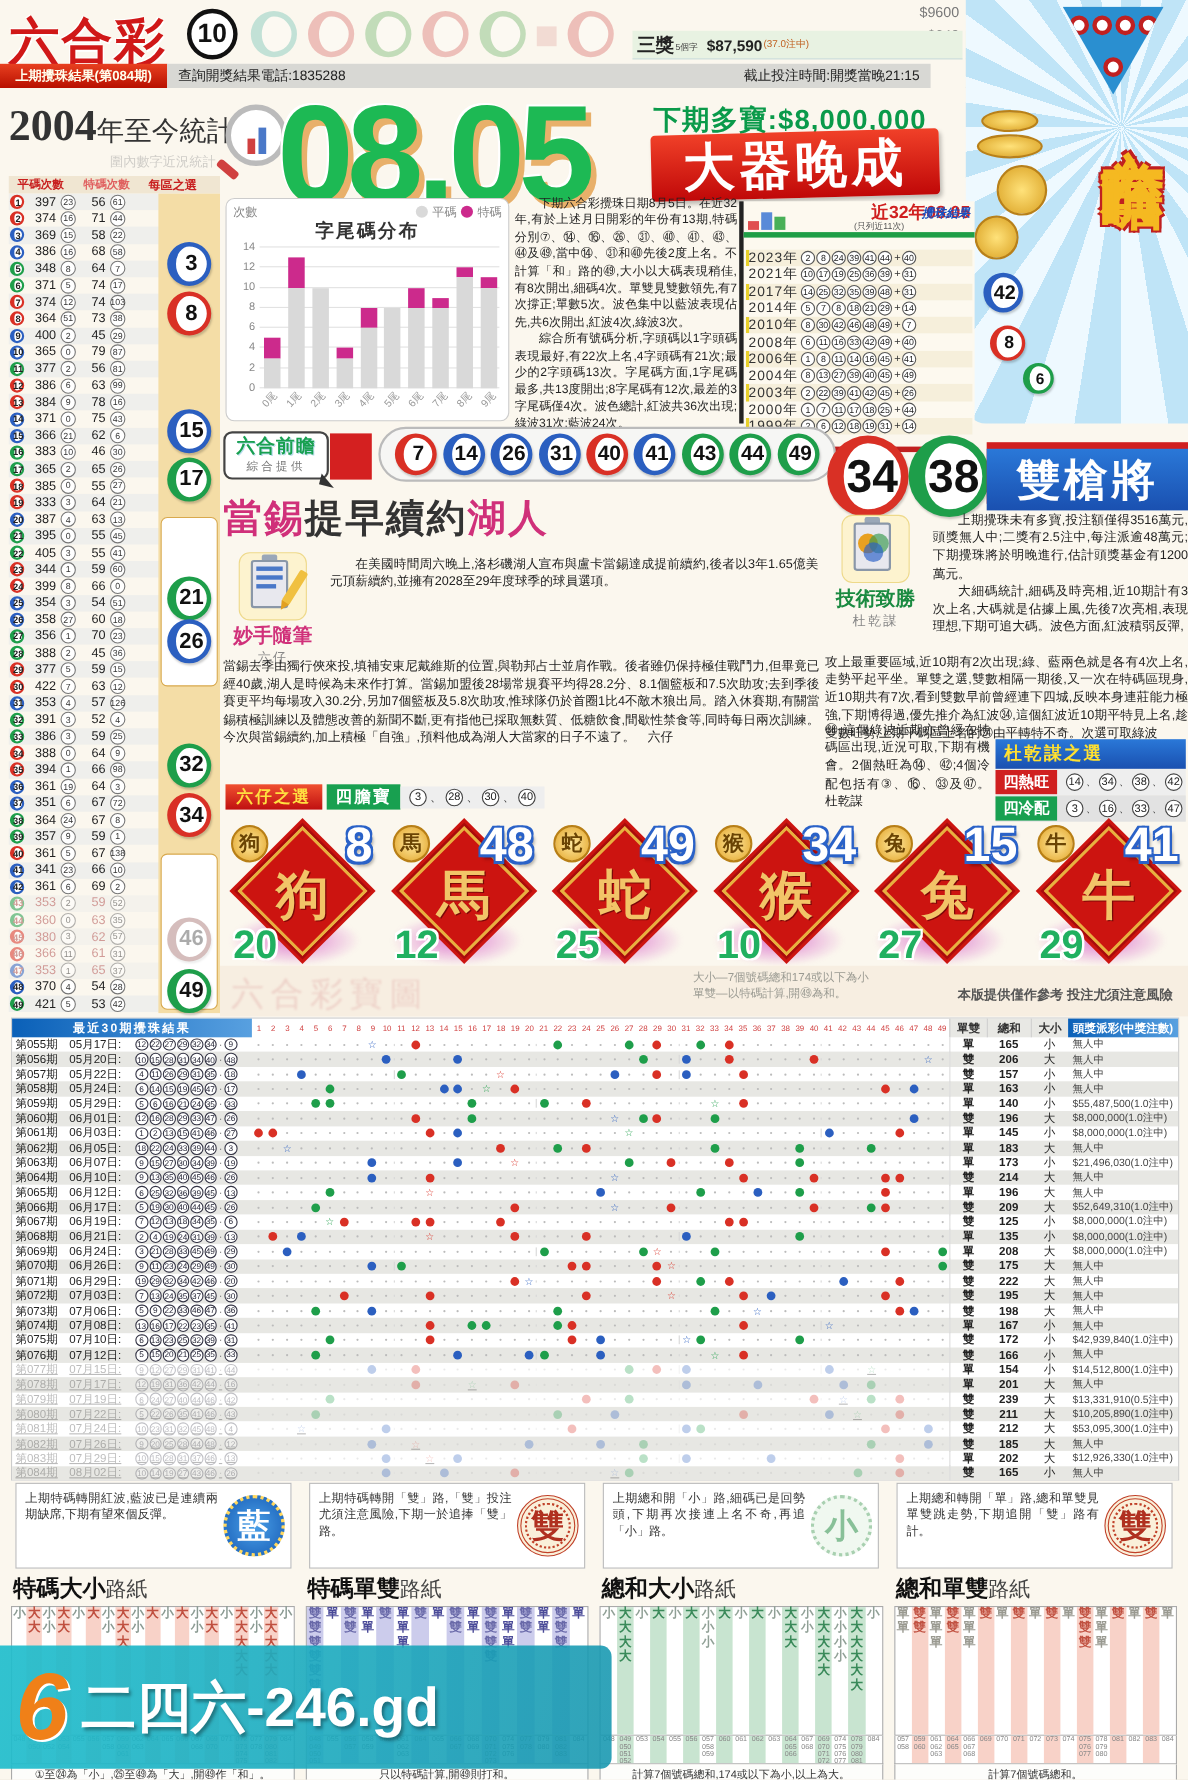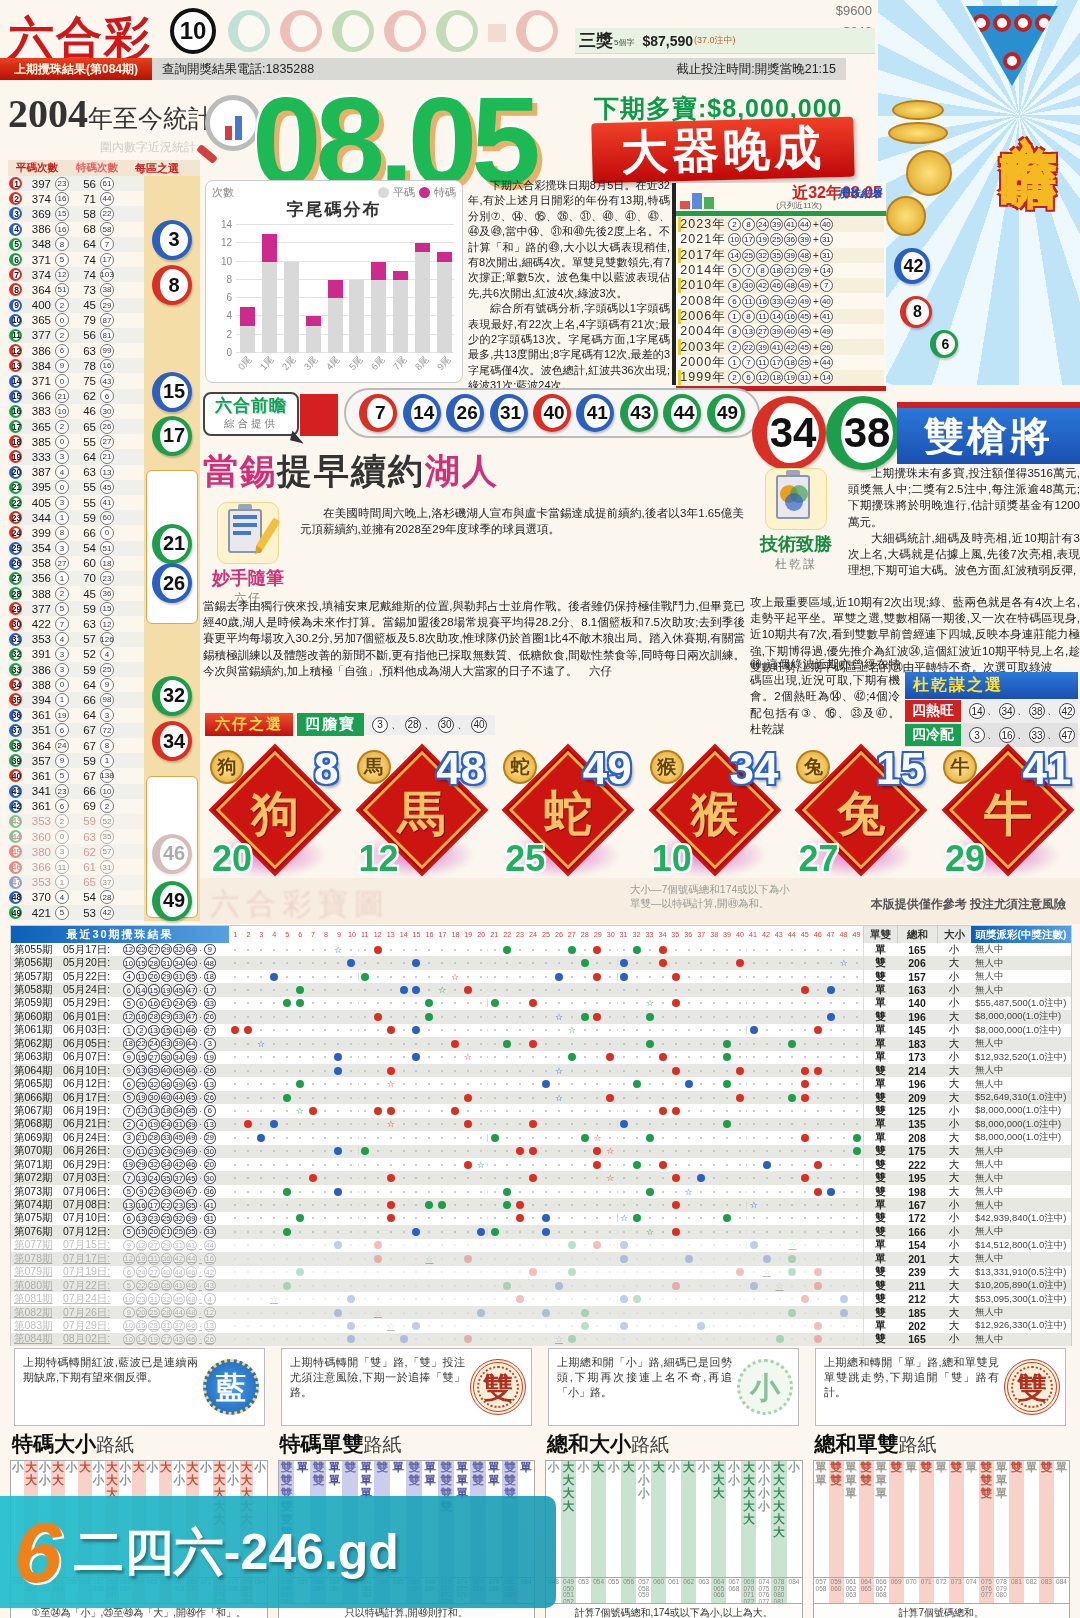--- a/index.html
+++ b/index.html
@@ -78,21 +78,21 @@
 .histhead{position:relative;height:28px;}
 .hicon{position:absolute;left:4px;top:2px;width:44px;height:24px;display:flex;align-items:flex-end;gap:2px;}
 .hicon i{display:block;background:#e05050;width:10px;height:8px;}
 .hicon i+i{background:#5a8ad8;height:16px;}
 .hicon i+i+i{background:#49b058;height:12px;}
 .hr1{position:absolute;right:4px;top:0;font-size:16px;font-weight:bold;color:#d02020;}
 .hr2{position:absolute;right:64px;top:17px;font-size:8px;color:#555;}
 .hr3{position:absolute;right:4px;top:3px;font-size:11px;font-weight:bold;font-style:italic;color:#1a50c0;}
 .hgreen{height:5px;background:#1f9e46;}
 .hred{height:5px;background:#c02020;}
-.hrows{padding:1px 2px;}
+.hrows{padding:11px 2px;}
 .hrow{display:flex;align-items:center;height:15.3px;}
 .hrow:nth-child(odd){background:#f6efdb;box-shadow:inset 3px 0 0 #e8d02a;}
 .hyear{width:50px;font-size:12.5px;color:#333;text-align:center;letter-spacing:1px;}
 .hc{width:13px;height:13px;border:1px solid #555;border-radius:50%;font-size:8px;display:inline-flex;align-items:center;justify-content:center;color:#222;margin-right:1px;background:#fff;flex:none;}
 .hplus{font-size:10px;color:#333;margin:0 1px;}
 
 .bubble{left:203px;top:392px;width:96px;height:44px;background:#fff;border:2px solid #444;border-radius:8px;text-align:center;}
 .bubble::after{content:"";position:absolute;right:-8px;bottom:-8px;width:0;height:0;border-left:14px solid #333;border-top:10px solid transparent;transform:rotate(14deg);}
 .bub1{font-size:17px;font-weight:bold;color:#18a050;text-shadow:1px 1px 0 #bde;letter-spacing:1px;}
 .bub2{font-size:10.5px;color:#777;letter-spacing:3px;}
@@ -2596,21 +2596,21 @@
             <i>
               <span class="pp"></span>
             </i>
             <i>
               <span class="pp"></span>
             </i>
           </span>
           <span class="roe">單</span>
           <span class="rsum">173</span>
           <span class="rsize">小</span>
-          <span class="rpay">$12,932,520(1.0注中)</span>
+          <span class="rpay">$21,496,030(1.0注中)</span>
         </div>
         <div class="rrow">
           <span class="rp">第064期</span>
           <span class="rd">06月10日:</span>
           <span class="rn">
             <span class="tc">9</span>
             <span class="tc">13</span>
             <span class="tc">35</span>
             <span class="tc">40</span>
             <span class="tc">45</span>

